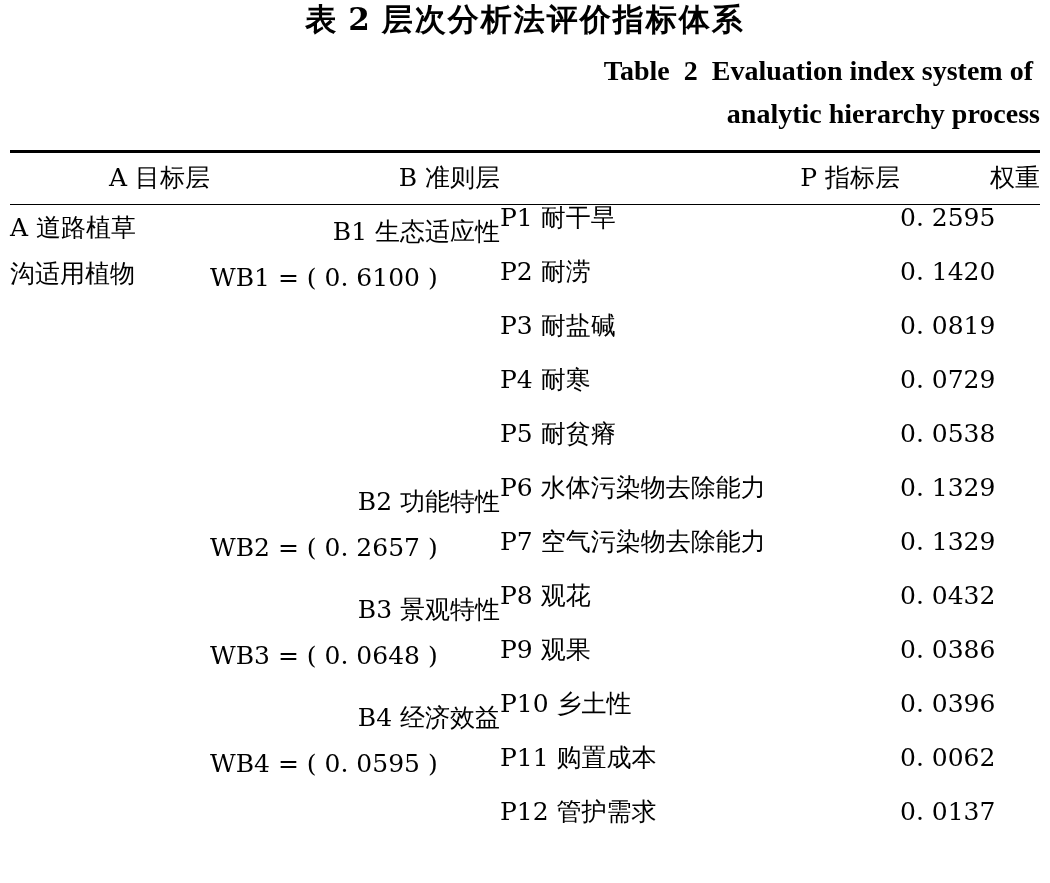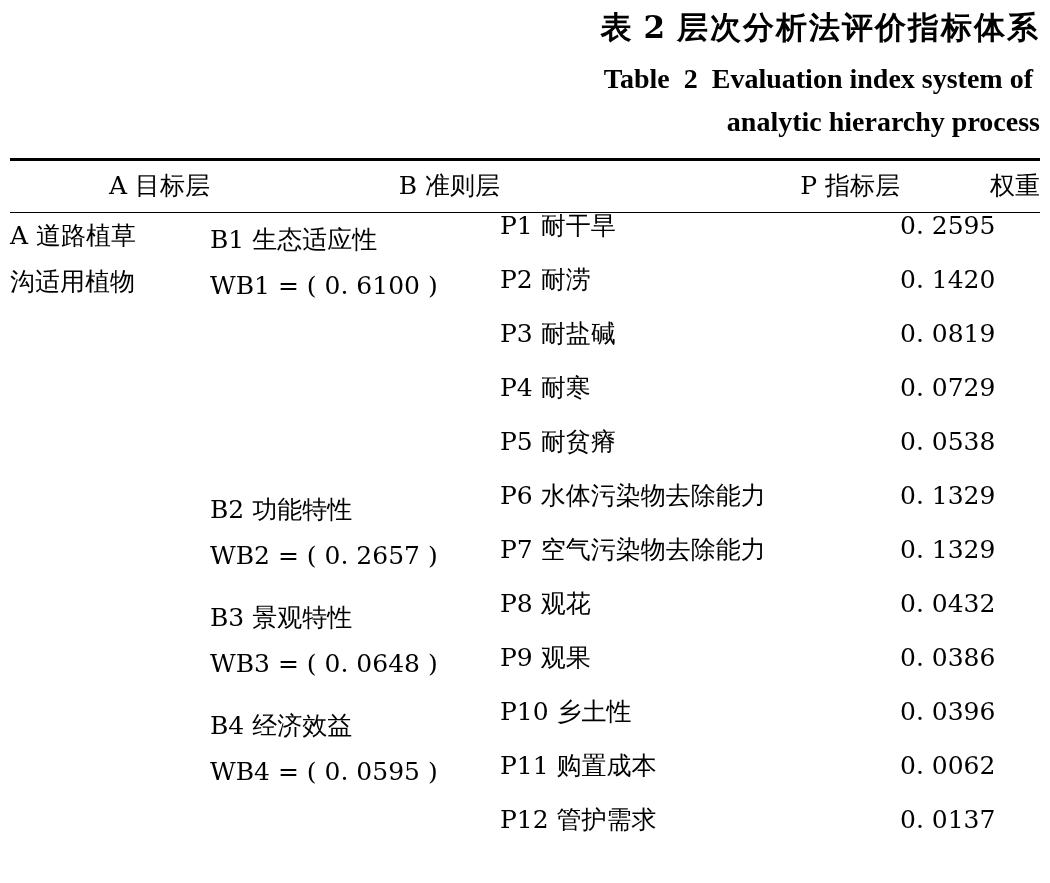--- a/index.html
+++ b/index.html
@@ -15,25 +15,24 @@
     overflow: hidden;
   }
   .page {
     width: 1050px;
     height: 883px;
     box-sizing: border-box;
     padding: 0 10px;
     position: relative;
   }
   .title-cn {
-    text-align: right;
+    text-align: center;
     font-size: 31px;
     font-weight: bold;
     letter-spacing: 2px;
-    margin-top: 8px;
     line-height: 1.25;
     font-family: "DejaVu Serif", "Liberation Serif", serif;
   }
   .title-cn .num {
     margin: 0 10px;
   }
   .title-en {
     text-align: right;
     font-size: 28px;
     font-weight: bold;
@@ -108,21 +107,21 @@
     height: 54px;
     vertical-align: middle;
     padding-top: 2px;
   }
   .grp-b {
     vertical-align: top;
   }
   .b-block {
     padding-top: 4px;
   }
-  .b-block .b-name { display: block; }
+  .b-block .b-name { display: block; text-align: right; }
   .b-block .b-weight { display: block; }
   .a-block {
   }
   .a-block span { display: block; }
 </style>
 </head>
 <body>
 
 <div class="page">
 

